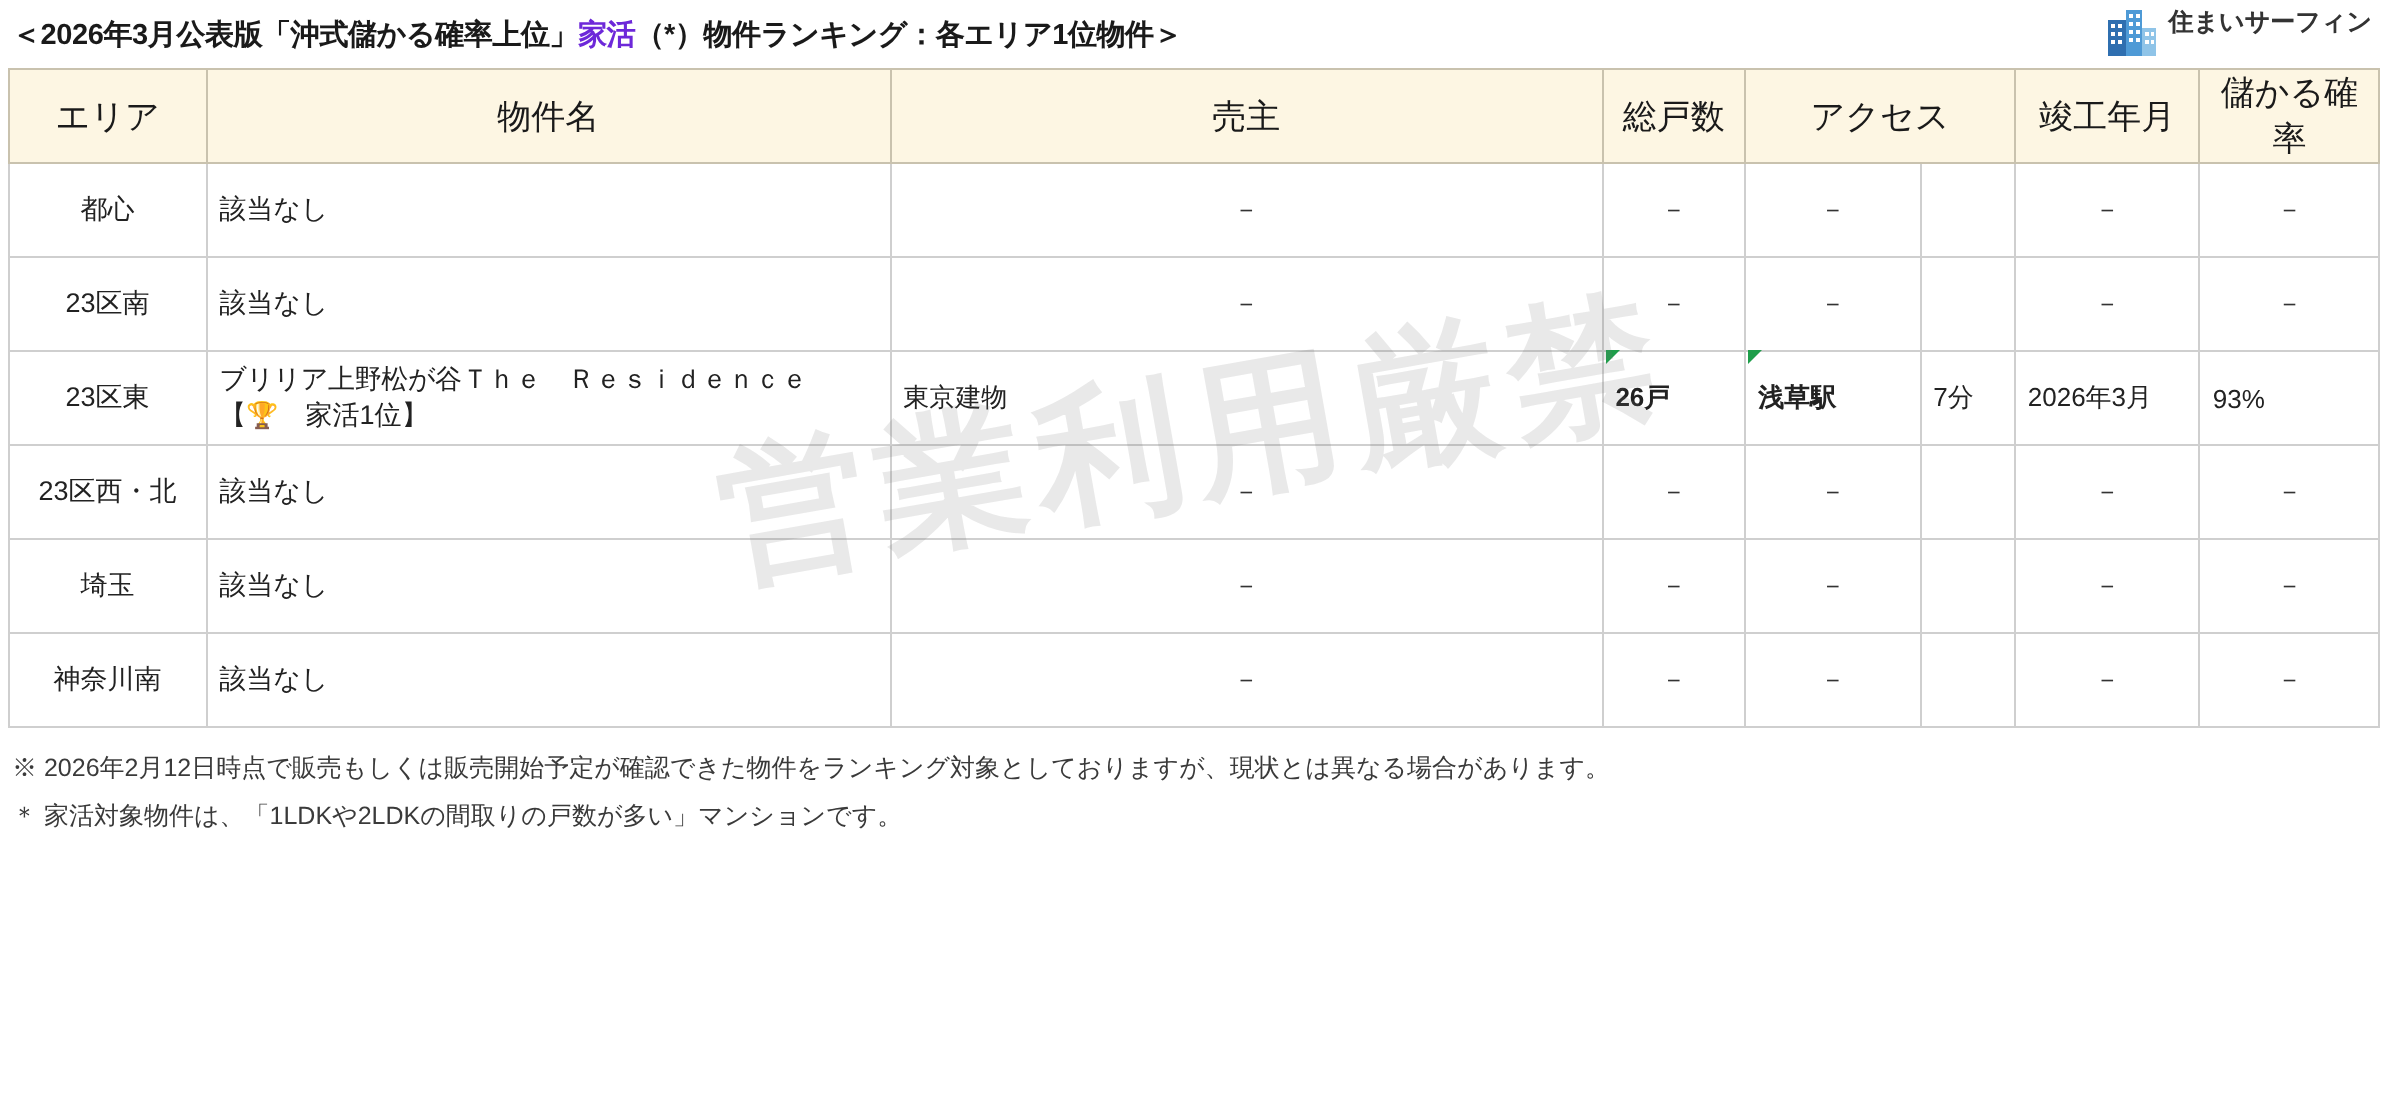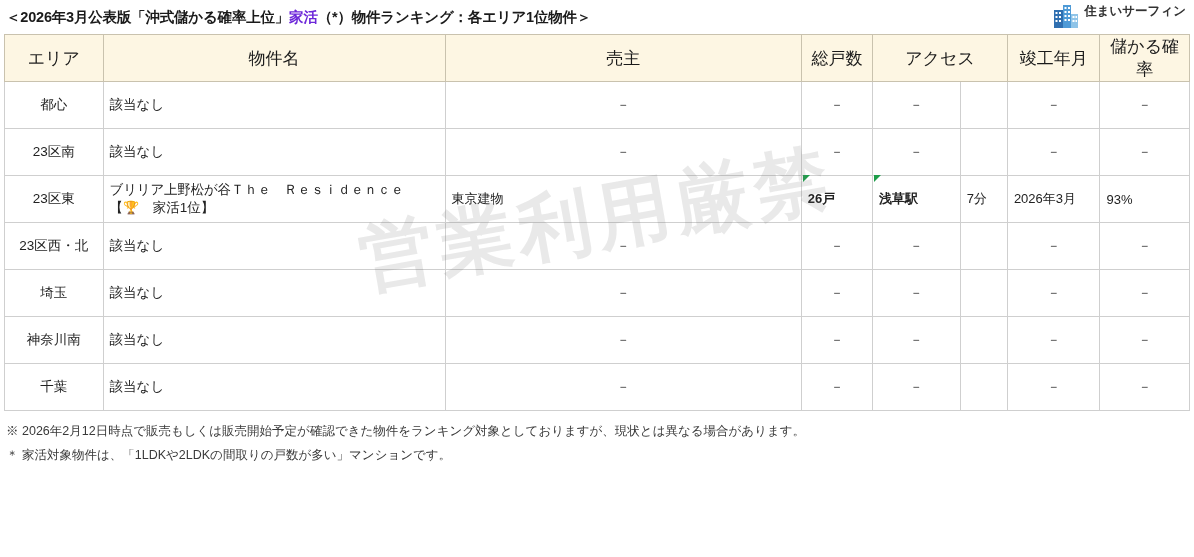--- a/index.html
+++ b/index.html
@@ -291,30 +291,20 @@
           <td class="area">神奈川南</td>
           <td class="name">該当なし</td>
           <td class="dash">－</td>
           <td class="dash">－</td>
           <td class="dash">－</td>
           <td class="dash"></td>
           <td class="dash">－</td>
           <td class="dash">－</td>
         </tr>
 
-        <tr>
-          <td class="area">千葉</td>
-          <td class="name">該当なし</td>
-          <td class="dash">－</td>
-          <td class="dash">－</td>
-          <td class="dash">－</td>
-          <td class="dash"></td>
-          <td class="dash">－</td>
-          <td class="dash">－</td>
-        </tr>
       </tbody>
     </table>
   </div>
 
   <div class="watermark">営業利用厳禁</div>
 
   <div class="notes">
     <div>※ 2026年2月12日時点で販売もしくは販売開始予定が確認できた物件をランキング対象としておりますが、現状とは異なる場合があります。</div>
     <div>＊ 家活対象物件は、「1LDKや2LDKの間取りの戸数が多い」マンションです。</div>
   </div>

